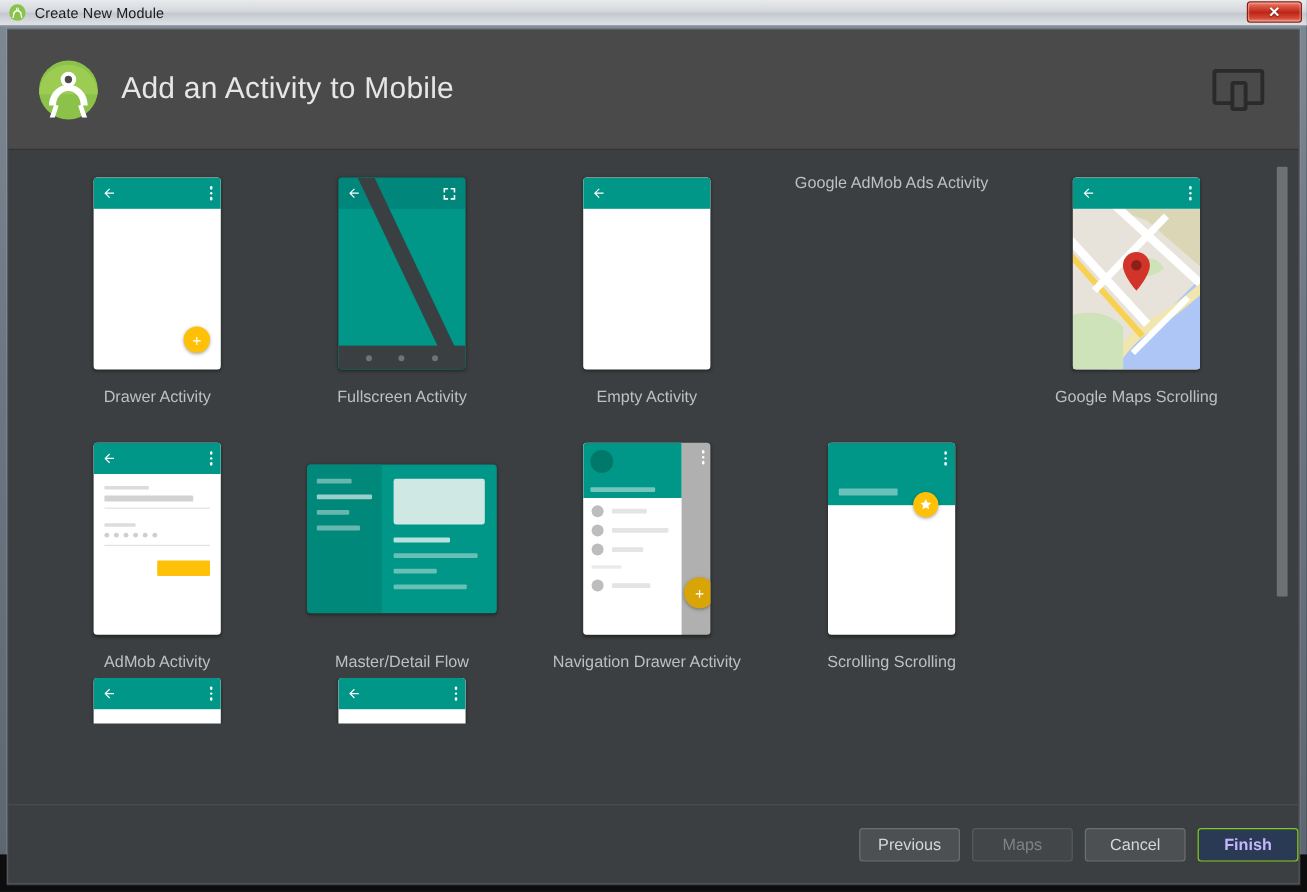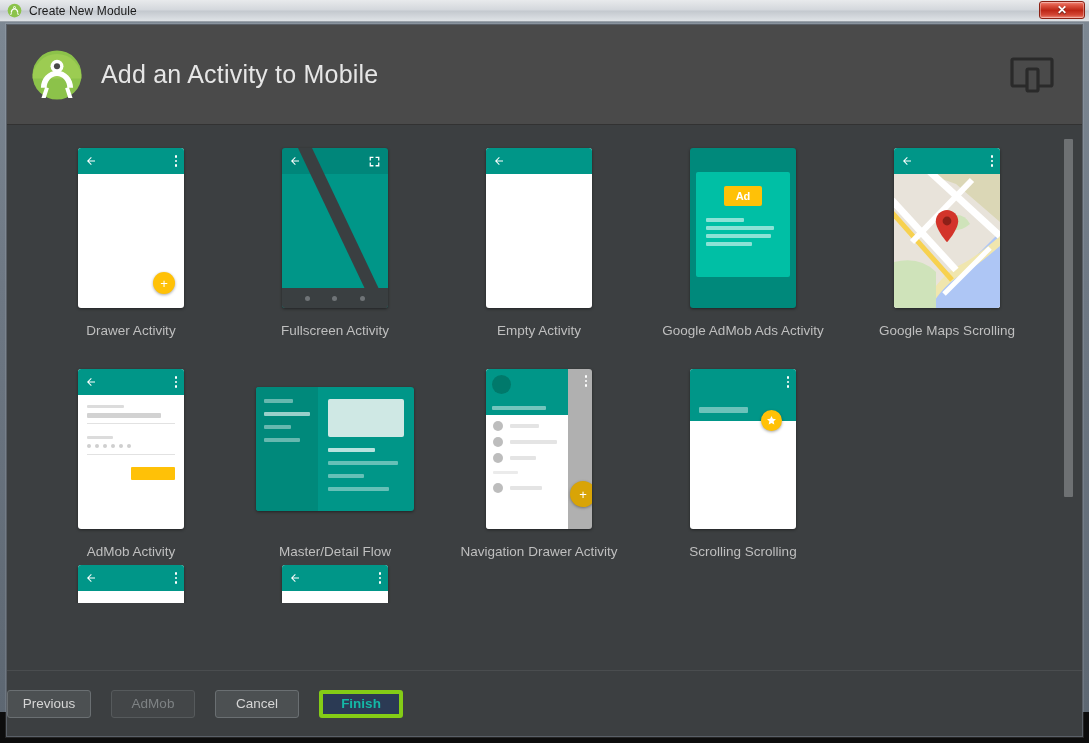--- a/index.html
+++ b/index.html
@@ -188,34 +188,34 @@
 
   
   #vscroll { position:absolute; right:8px; top:14px; bottom:4px; width:11px; }
   #vthumb { position:absolute; left:1px; top:0; width:9px; height:358px; background:#6e7173; border-radius:1px; cursor:pointer; }
 
   
   #footer {
     height: 66px; flex: 0 0 auto;
     background: #3c3f41;
     border-top: 1px solid #4a4d4f;
-    display: flex; align-items: center; 
-    gap: 20px;
+    display: flex; align-items: center; justify-content: flex-end;
+    gap: 10px;
   }
   .btn {
     min-width: 84px; height: 28px;
     border-radius: 3px;
     font-size: 13.5px;
     display: flex; align-items: center; justify-content: center;
     cursor: pointer;
     padding: 0 14px;
   }
   .btn.normal { background: #4c5052; border: 1px solid #6a6f72; color: #d6d6d6; }
   .btn.disabled { background: #434648; border: 1px solid #565a5c; color: #7e8284; cursor: default; }
-  .btn.default { background: #2b3a54; border: 4px solid #84cc16; color: #14b8a6; font-weight: bold; }
+  .btn.default { background: #2b3a54; border: 1px solid #84cc16; color: #c4b5fd; font-weight: bold; }
 </style>
 </head>
 <body>
 
 <div id="window">
 
   <div id="titlebar">
     <svg id="titlebar-icon" viewBox="0 0 24 24">
       <circle cx="12" cy="12" r="11" fill="#8bc34a"></circle>
       <path d="M12 5.2a2.1 2.1 0 100 4.2 2.1 2.1 0 000-4.2zm0 1.1a1 1 0 110 2 1 1 0 010-2z" fill="#fff"></path>
@@ -302,31 +302,20 @@
                   <svg class="arrow" viewBox="0 0 24 24">
                     <path d="M20 11H7.8l5.6-5.6L12 4l-8 8 8 8 1.4-1.4L7.8 13H20z" fill="#fff"></path>
                   </svg>
                 </div>
               </div>
             </div>
             <div class="caption">Empty Activity</div>
           </div>
 
           <div class="cell">
-            <div class="thumb-wrap">
-              <div class="admob">
-                <div class="card">
-                  <div class="ad-badge">Ad</div>
-                  <div class="ln" style="width:52%"></div>
-                  <div class="ln" style="width:92%"></div>
-                  <div class="ln" style="width:88%"></div>
-                  <div class="ln" style="width:62%"></div>
-                </div>
-              </div>
-            </div>
             <div class="caption">Google AdMob Ads Activity</div>
           </div>
 
           <div class="cell">
             <div class="thumb-wrap">
               <div class="phone">
                 <div class="appbar">
                   <svg class="arrow" viewBox="0 0 24 24">
                     <path d="M20 11H7.8l5.6-5.6L12 4l-8 8 8 8 1.4-1.4L7.8 13H20z" fill="#fff"></path>
                   </svg>
@@ -507,19 +496,19 @@
         </div>
       </div>
 
       <div id="vscroll">
         <div id="vthumb"></div>
       </div>
     </div>
 
     <div id="footer">
       <div class="btn normal">Previous</div>
-      <div class="btn disabled">AdMob</div>
+      <div class="btn disabled">Maps</div>
       <div class="btn normal">Cancel</div>
       <div class="btn default">Finish</div>
     </div>
 
   </div>
 </div>
 
 </body></html>

